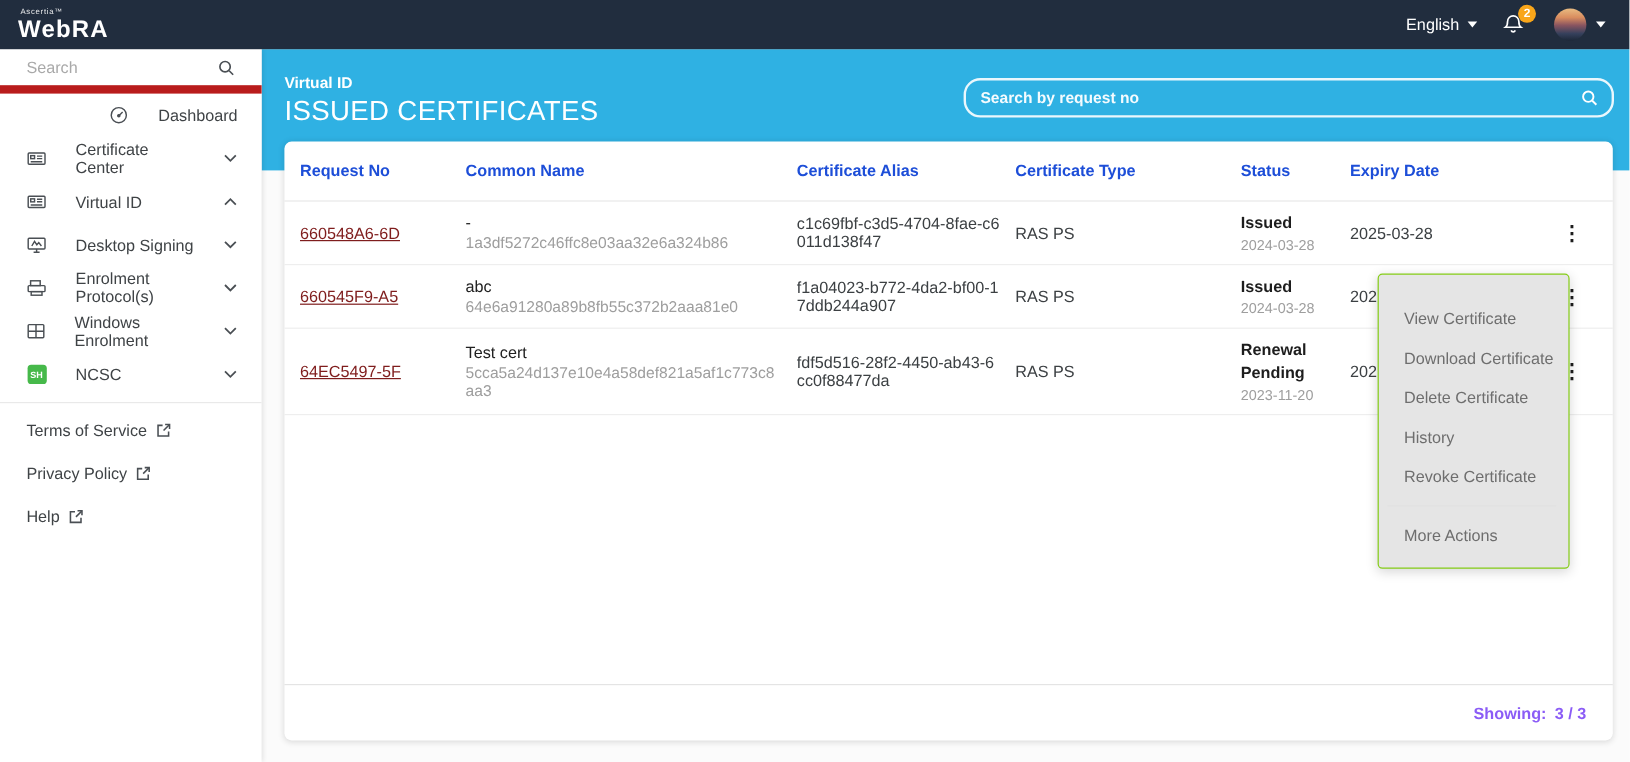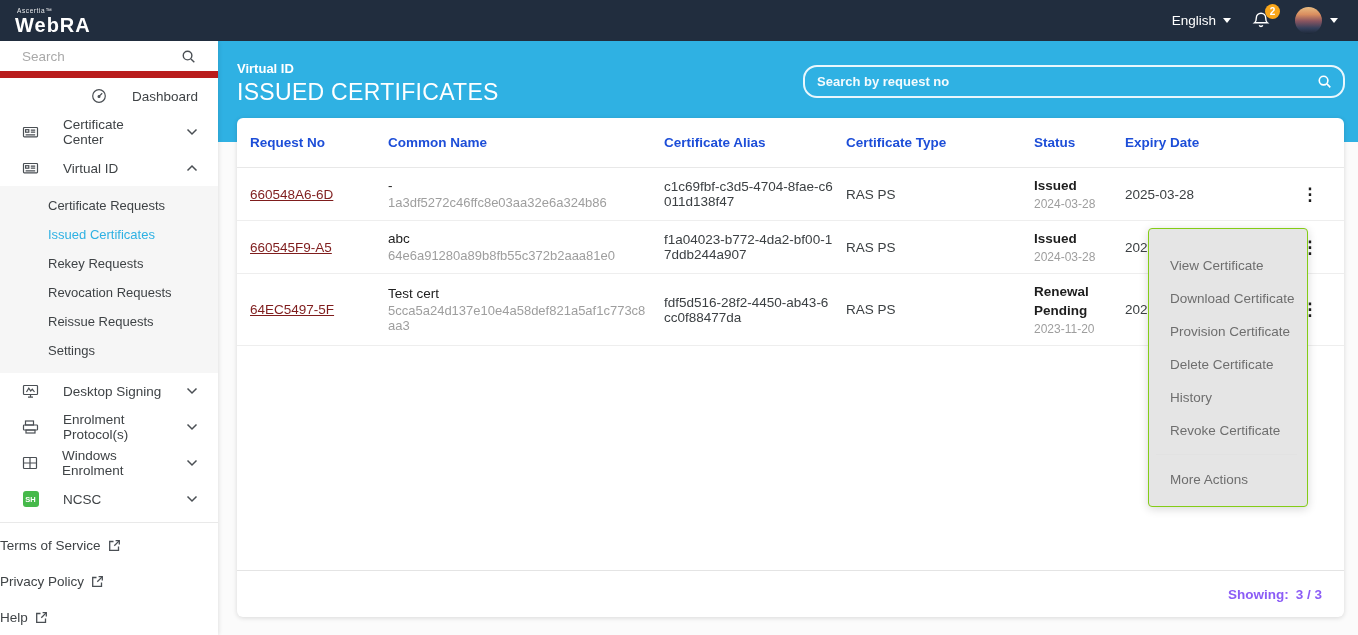--- a/index.html
+++ b/index.html
@@ -31,21 +31,21 @@
   .side-search input::placeholder { color:#a9a9a9; }
   .side-search .mag { position:absolute; right:22px; width:15px; height:15px; color:#4a4f54; }
   .nav-item { height:36px; display:flex; align-items:center; padding:0 20px 0 22px; gap:24px;
               font-size:13.5px; color:#3f4346; cursor:pointer;justify-content:flex-end; }
   .nav-item .ic { width:17px; display:flex; justify-content:center; }
   .nav-item .chev { margin-left:auto; display:flex; }
   .submenu { background:#f6f6f6; padding:5px 0 8px; }
   .submenu-item { height:29px; line-height:29px; padding-left:48px; font-size:13px; color:#3f4346; cursor:pointer; }
   .submenu-item.active { color:#2fb1e3; }
   .side-divider { border-top:1px solid #e9e9e9; margin:5px 0 4px; }
-  .side-link { height:36px; display:flex; align-items:center; gap:7px; font-size:13.5px; color:#3f4346; cursor:pointer; }
+  .side-link { height:36px; display:flex; align-items:center; gap:7px; padding-left:22px; font-size:13.5px; color:#3f4346; cursor:pointer; }
   .sh-badge { width:16px; height:16px; background:#46b94a; border-radius:3px; color:#fff; font-size:7.5px; font-weight:700;
               display:flex; align-items:center; justify-content:center; }
 
   
   .main { position:absolute; left:218px; top:41px; width:1140px; height:594px; }
   .band { position:absolute; left:0; top:0; width:1140px; height:101px; background:#2fb1e3; }
   .band-titles { position:absolute; left:19px; top:20px; color:#fff; }
   .crumb { font-size:13px; font-weight:700; }
   .page-title { font-size:23px; font-weight:400; letter-spacing:.3px; margin-top:3px; }
   .band-search { position:absolute; left:585px; top:24px; width:542px; height:33px;
@@ -151,28 +151,20 @@
             <path d="M8.8 6.1 h4.4 M8.8 8.2 h4.4 M3.6 10.8 h9.6"></path>
           </svg>
         </span>
         <span>Virtual ID</span>
         <span class="chev">
           <svg width="12" height="8" viewBox="0 0 12 8" fill="none" stroke="#4a4f54" stroke-width="1.5">
             <path d="M1.5 6.5 L6 2 L10.5 6.5"></path>
           </svg>
         </span>
       </div>
-      <div class="submenu">
-        <div class="submenu-item">Certificate Requests</div>
-        <div class="submenu-item active">Issued Certificates</div>
-        <div class="submenu-item">Rekey Requests</div>
-        <div class="submenu-item">Revocation Requests</div>
-        <div class="submenu-item">Reissue Requests</div>
-        <div class="submenu-item">Settings</div>
-      </div>
     </nav>
   <nav id="nav-lower">
       <div class="nav-item">
         <span class="ic">
           <svg width="17" height="16" viewBox="0 0 17 16" fill="none" stroke="#4a4f54" stroke-width="1.2">
             <rect x="1.5" y="2.5" width="14" height="9" rx="0.8"></rect>
             <path d="M6 14.2 h5 M8.5 11.5 v2.7"></path>
             <path d="M4.5 9 l2.3-3.8 1.9 2.8 1.6-1.8 2.2 2.8"></path>
           </svg>
         </span>
@@ -334,20 +326,19 @@
     <div class="spacer"></div>
     <div class="tfoot">
       <span>Showing:</span>
       <span>3 / 3</span>
     </div>
   </section>
 
   <div class="ctx-menu" id="ctxMenu">
       <div class="ctx-item">View Certificate</div>
       <div class="ctx-item">Download Certificate</div>
-      <div class="ctx-item">Provision Certificate</div>
       <div class="ctx-item">Delete Certificate</div>
       <div class="ctx-item">History</div>
       <div class="ctx-item">Revoke Certificate</div>
       <div class="ctx-divider"></div>
       <div class="ctx-item">More Actions</div>
     </div>
 </main>
 
 </body></html>

